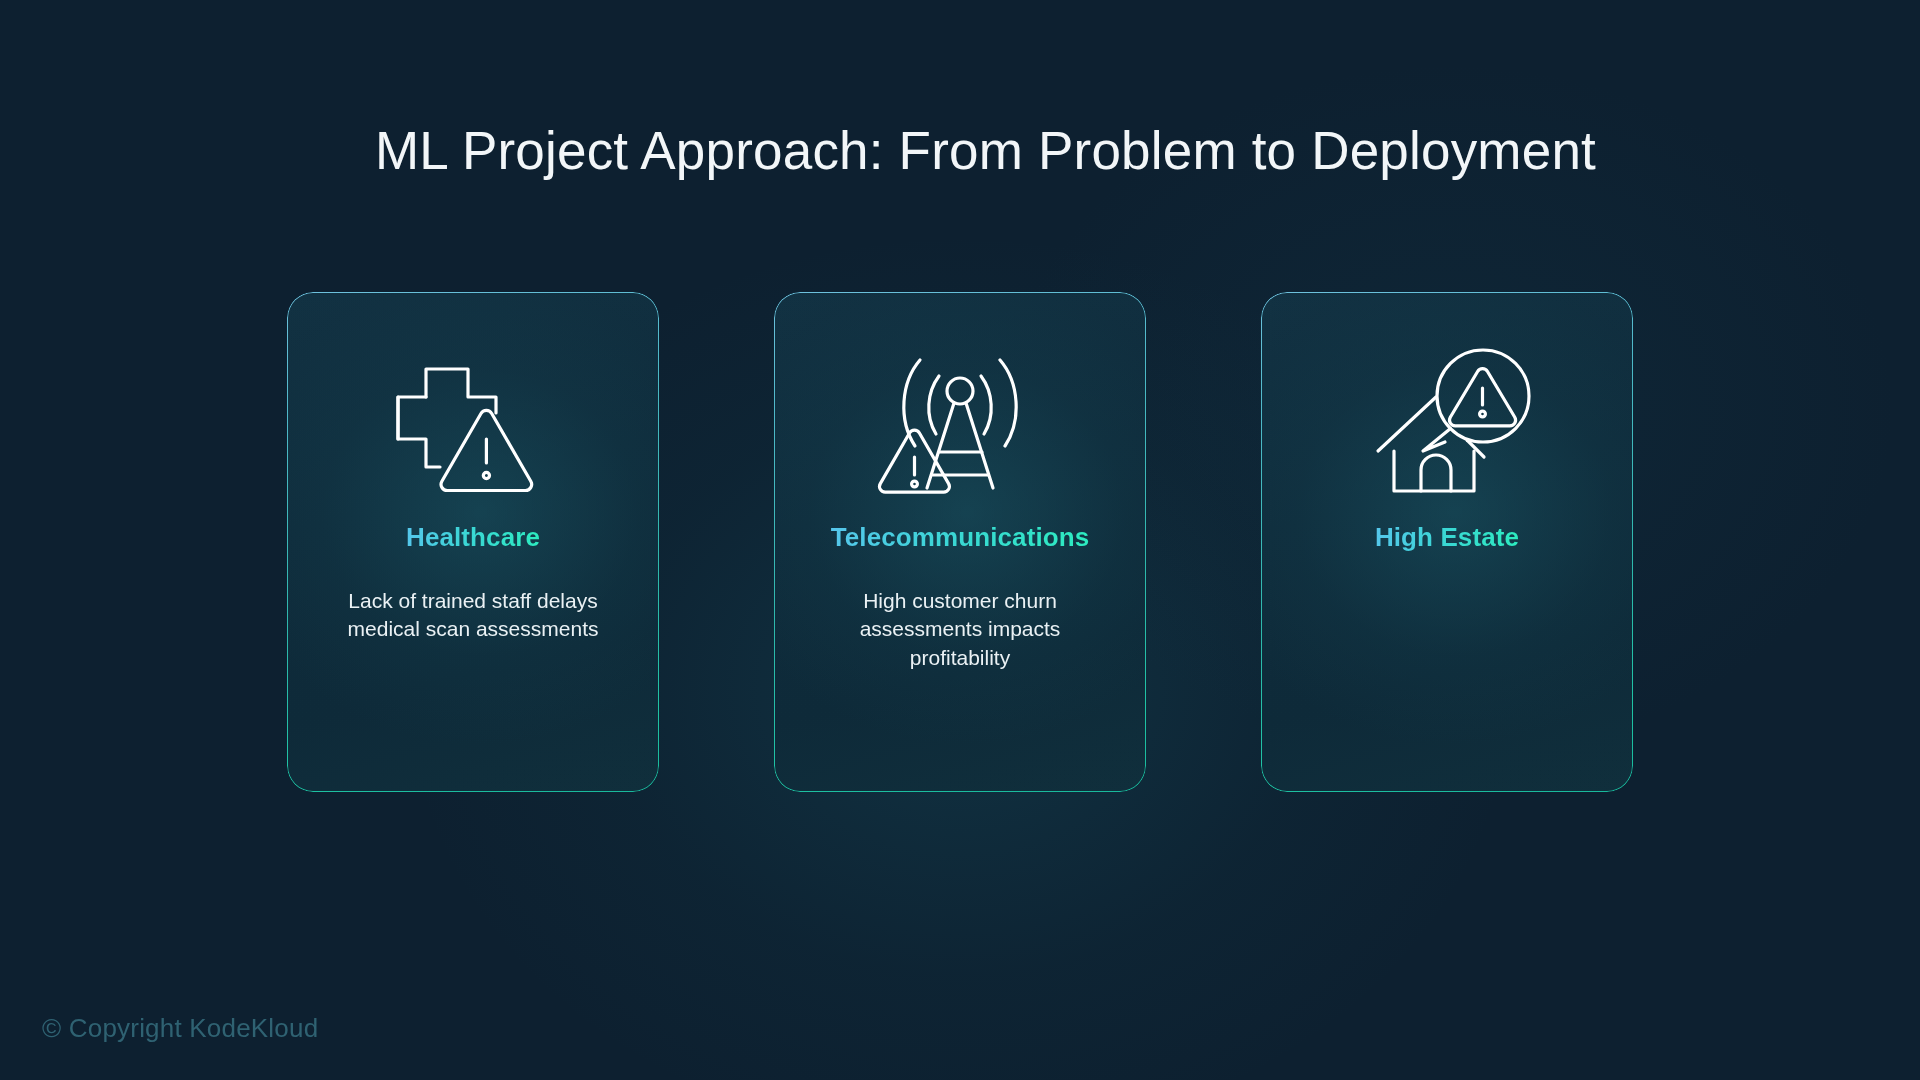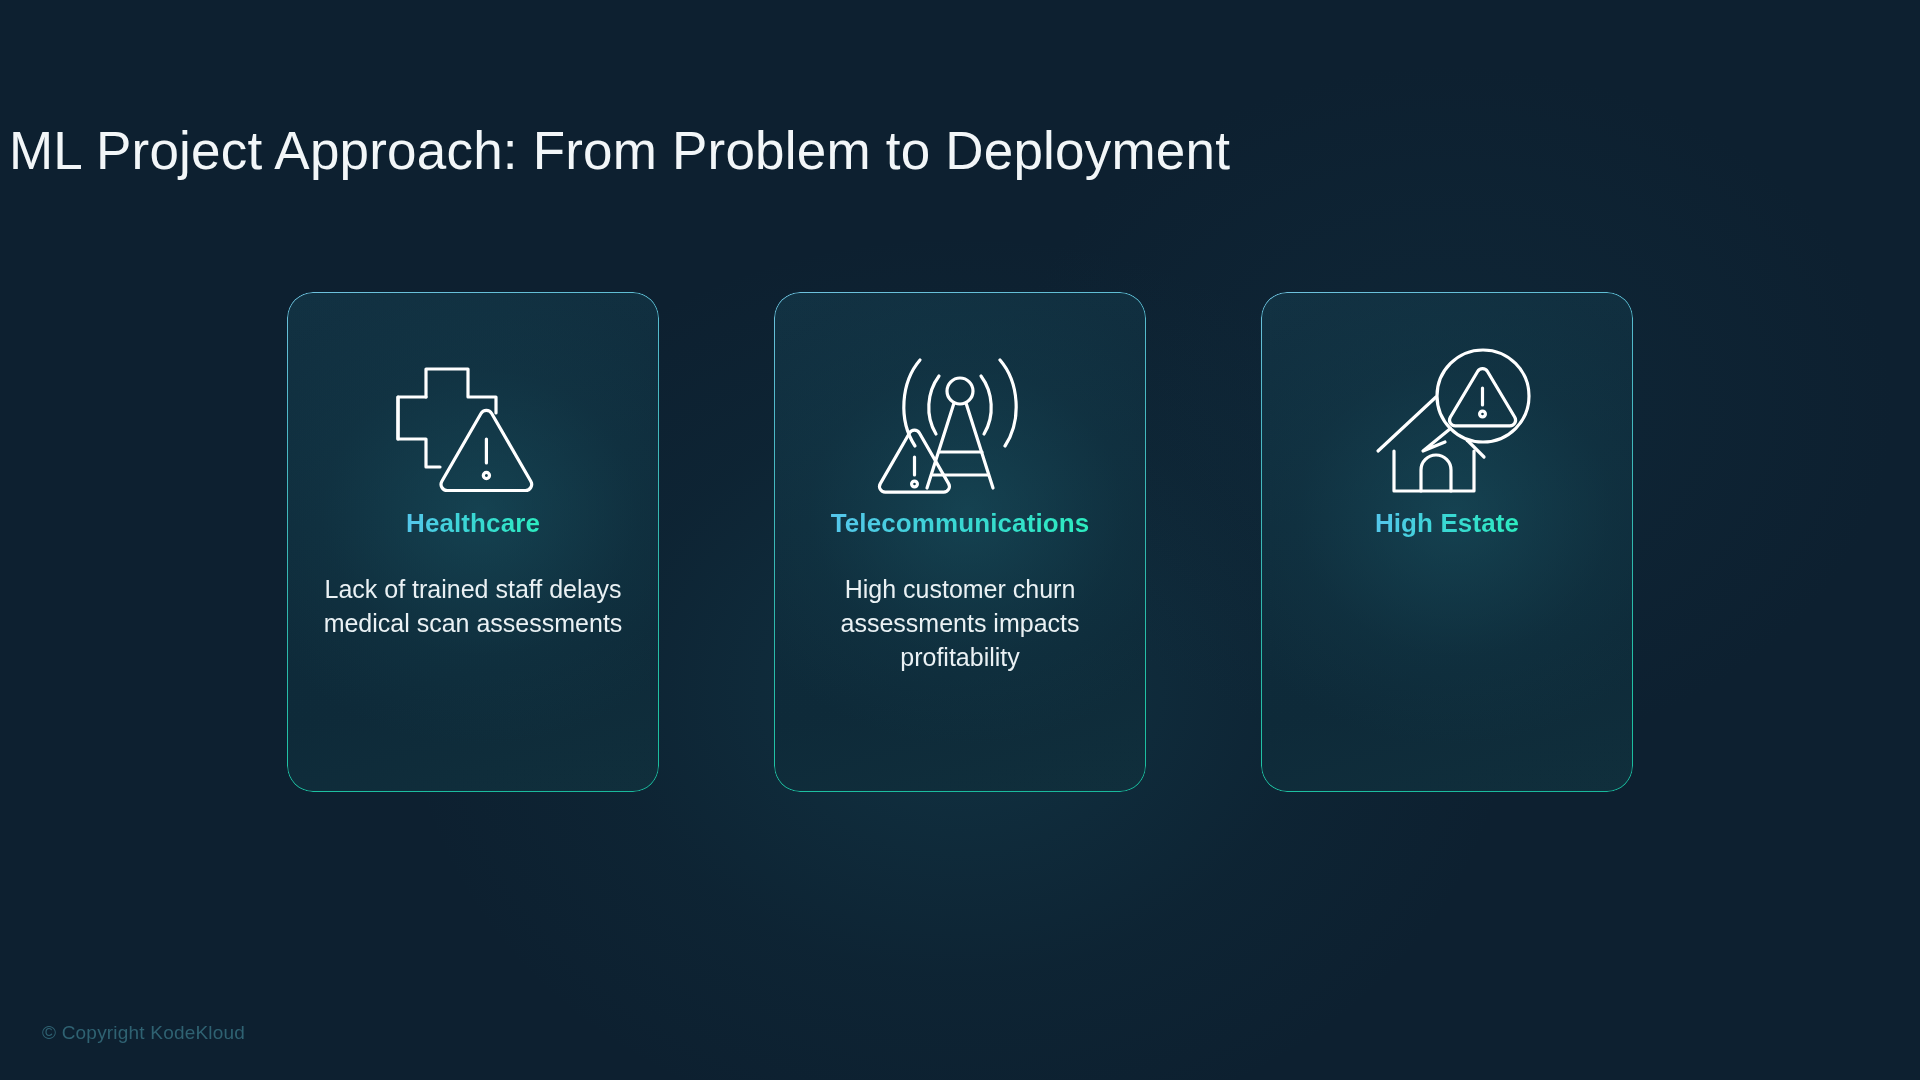--- a/index.html
+++ b/index.html
@@ -41,23 +41,23 @@
   .slide {
     position: relative;
     width: 1920px;
     height: 1080px;
   }
 
   
   .slide-title {
     position: absolute;
     top: 84px;
-    left: 9px;
+    left: 0;
     width: 1596px;
-    text-align: left;
+    text-align: right;
     font-size: 53px;
     font-weight: 400;
     letter-spacing: 0.2px;
     color: #f2f6f8;
     white-space: nowrap;
   }
 
   
   .cards-row {
     position: absolute;
@@ -126,52 +126,53 @@
     height: 170px;
     display: flex;
     align-items: center;
     justify-content: center;
   }
   .card-icon svg {
     display: block;
   }
 
   .card-title {
+    margin-top: 14px;
     font-size: 26px;
     font-weight: 700;
     letter-spacing: 0.1px;
     background: linear-gradient(100deg, #56c6ec 0%, #3ad7d4 48%, #2cecbf 100%);
     -webkit-background-clip: text;
     background-clip: text;
     -webkit-text-fill-color: transparent;
     color: #35d8c8;
     white-space: nowrap;
     text-decoration: underline;
   }
 
   .card-body {
     margin-top: 34px;
     width: 300px;
     text-align: center;
-    font-size: 25px;
+    font-size: 21px;
     line-height: 1.35;
     color: #eaf1f4;
     font-weight: 400;
   }
 
   
   .card.is-realestate .card-body { width: 272px; }
   .card.is-telecom .card-body { width: 290px; }
 
   
   .footer-copyright {
     position: absolute;
     left: 42px;
     bottom: 36px;
-    font-size: 19px;
+    font-size: 26px;
     color: #2f6272;
     letter-spacing: 0.2px;
   }
 </style>
 </head>
 <body>
 
 <div class="slide">
 
   <div class="bg-glow-a"></div>

